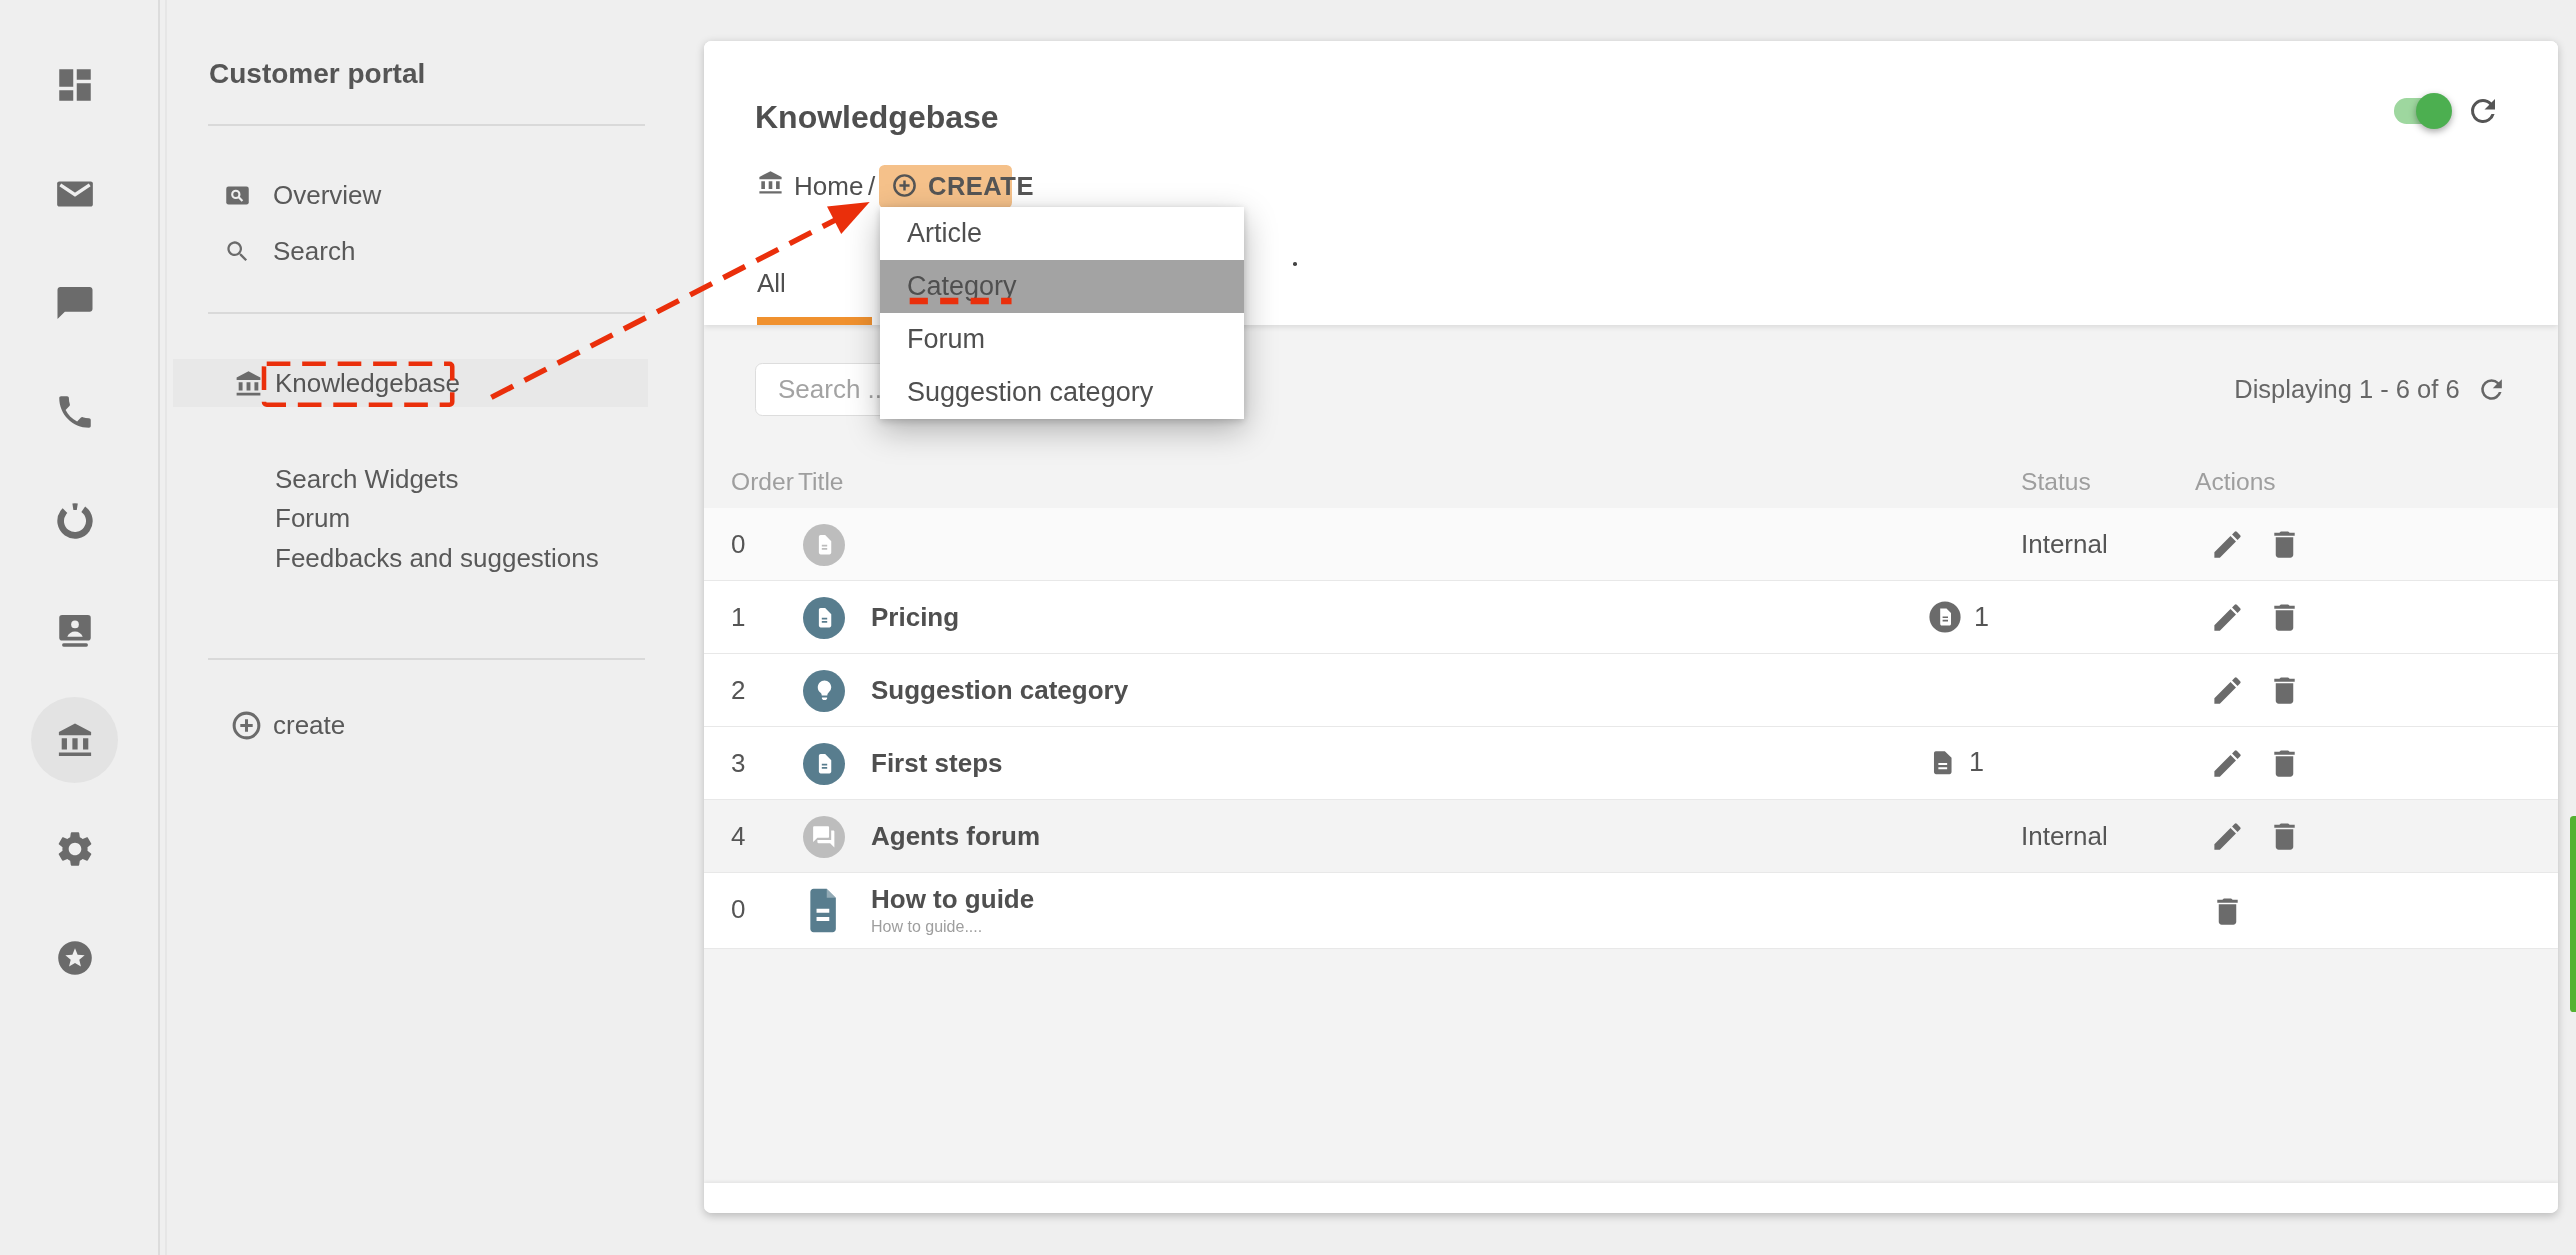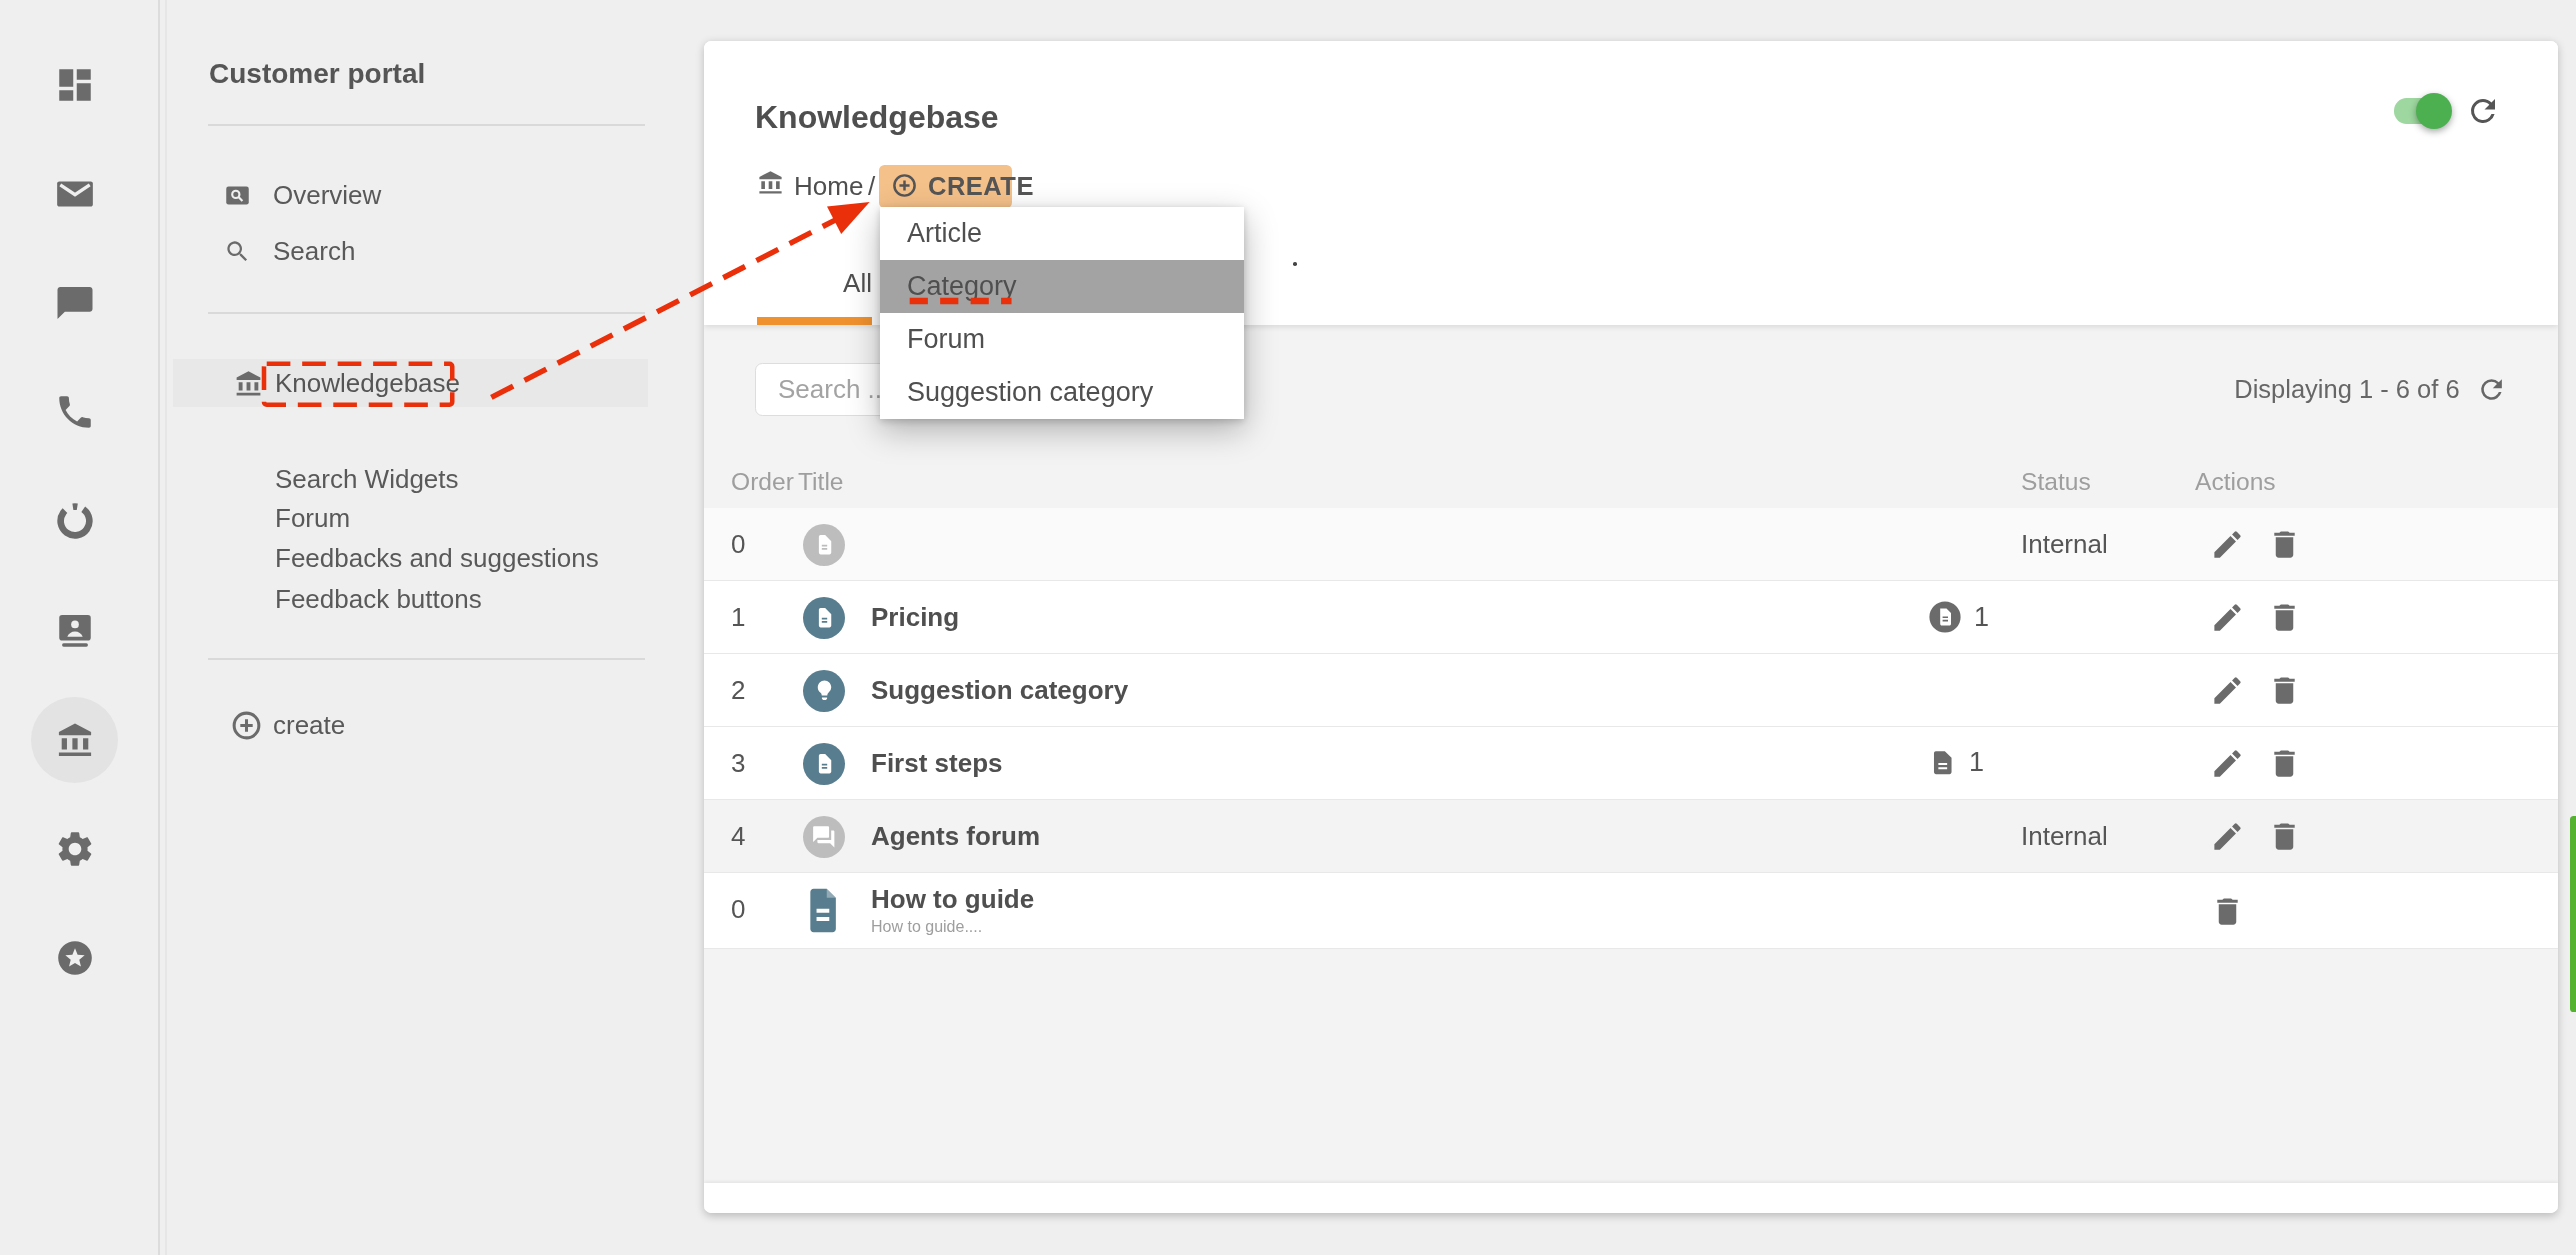--- a/index.html
+++ b/index.html
@@ -38,21 +38,21 @@
   .crumb-bank{position:absolute;left:52px;top:127px;}
   .crumb-home{position:absolute;left:90px;top:130px;font-size:26px;color:#4f4f4f;cursor:pointer;}
   .crumb-sep{position:absolute;left:164px;top:130px;font-size:26px;color:#4f4f4f;}
   .create-btn{position:absolute;left:175px;top:124px;width:133px;height:43px;background:#f5c18a;border-radius:5.5px;cursor:pointer;}
   .create-btn svg{position:absolute;left:12px;top:7.3px;}
   .create-btn .lbl{position:absolute;left:49px;top:0;line-height:43px;font-size:25.5px;font-weight:bold;color:#555;letter-spacing:0.5px;}
   .toggle{position:absolute;left:1690px;top:57px;width:56px;height:25.5px;border-radius:12.7px;background:#9ed79f;cursor:pointer;}
   .toggle .knob{position:absolute;left:22px;top:-5.5px;width:36px;height:36px;border-radius:50%;background:#4caf50;
         box-shadow:0 2.7px 7.3px rgba(0,0,0,.35);}
   .hdr-refresh{position:absolute;left:1761px;top:52px;cursor:pointer;}
-  .tab-all{position:absolute;left:53px;top:227px;width:115px;text-align:right;font-size:26px;color:#4f4f4f;cursor:pointer;}
+  .tab-all{position:absolute;left:53px;top:227px;width:115px;text-align:left;font-size:26px;color:#4f4f4f;cursor:pointer;}
   .tab-underline{position:absolute;left:53px;top:276px;width:115px;height:8.2px;background:#f0912f;}
   .stray-dot{position:absolute;left:589px;top:221px;width:3.6px;height:3.6px;border-radius:50%;background:#444;}
 
   .section{position:absolute;left:0;top:284px;width:1854px;height:889px;background:#f3f3f3;}
   .search-box{position:absolute;left:51px;top:38px;width:273px;height:53px;background:#fff;border:1.8px solid #ddd;
         border-radius:7.3px;box-sizing:border-box;padding:0 0 0 22px;font-size:26px;color:#555;outline:none;
         font-family:"Liberation Sans", sans-serif;}
   .search-box::placeholder{color:#a3a3a3;}
   .displaying-wrap{position:absolute;right:51px;top:38px;height:53px;display:flex;align-items:center;gap:16.4px;}
   .displaying-txt{font-size:25.5px;color:#666;}
@@ -236,21 +236,20 @@
     <div class="sb-active">
       <svg class="ic" width="31" height="31" viewBox="0 0 34 34">
           <use href="#i-bank"></use>
         </svg>
       <span class="txt">Knowledgebase</span>
     </div>
 
     <div class="sb-sub" style="top:459px">Search Widgets</div>
     <div class="sb-sub" style="top:498px">Forum</div>
     <div class="sb-sub" style="top:538px">Feedbacks and suggestions</div>
-    <div class="sb-sub" style="top:579px">Feedback buttons</div>
 
     <div class="sb-div" style="top:658px"></div>
 
     <div class="sb-create">
       <svg class="ic" width="33" height="33" viewBox="0 0 36 36">
           <use href="#i-plus"></use>
         </svg>
       <span class="txt">create</span>
     </div>
   </div>

